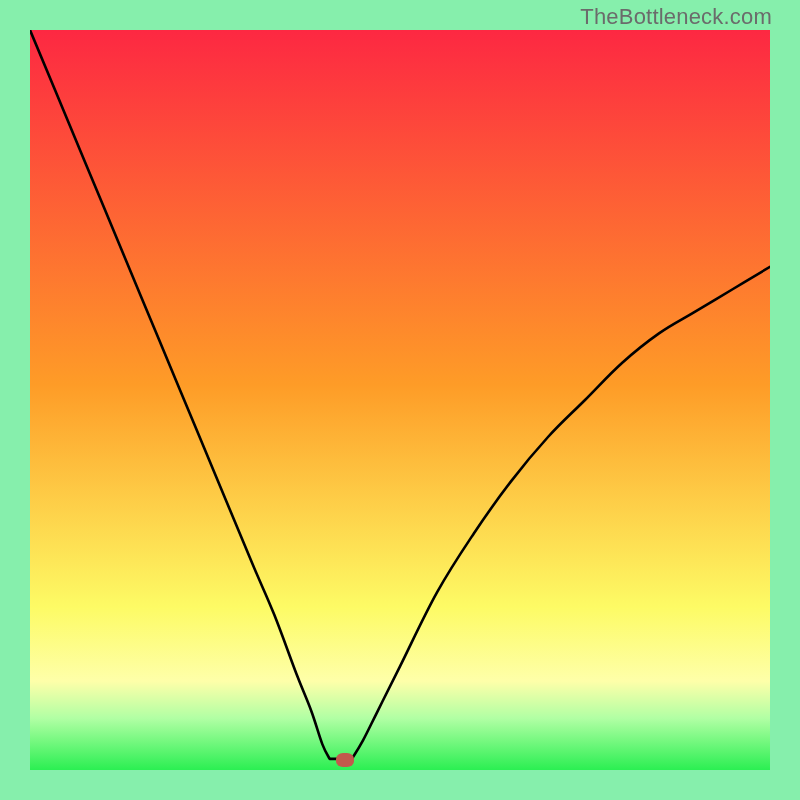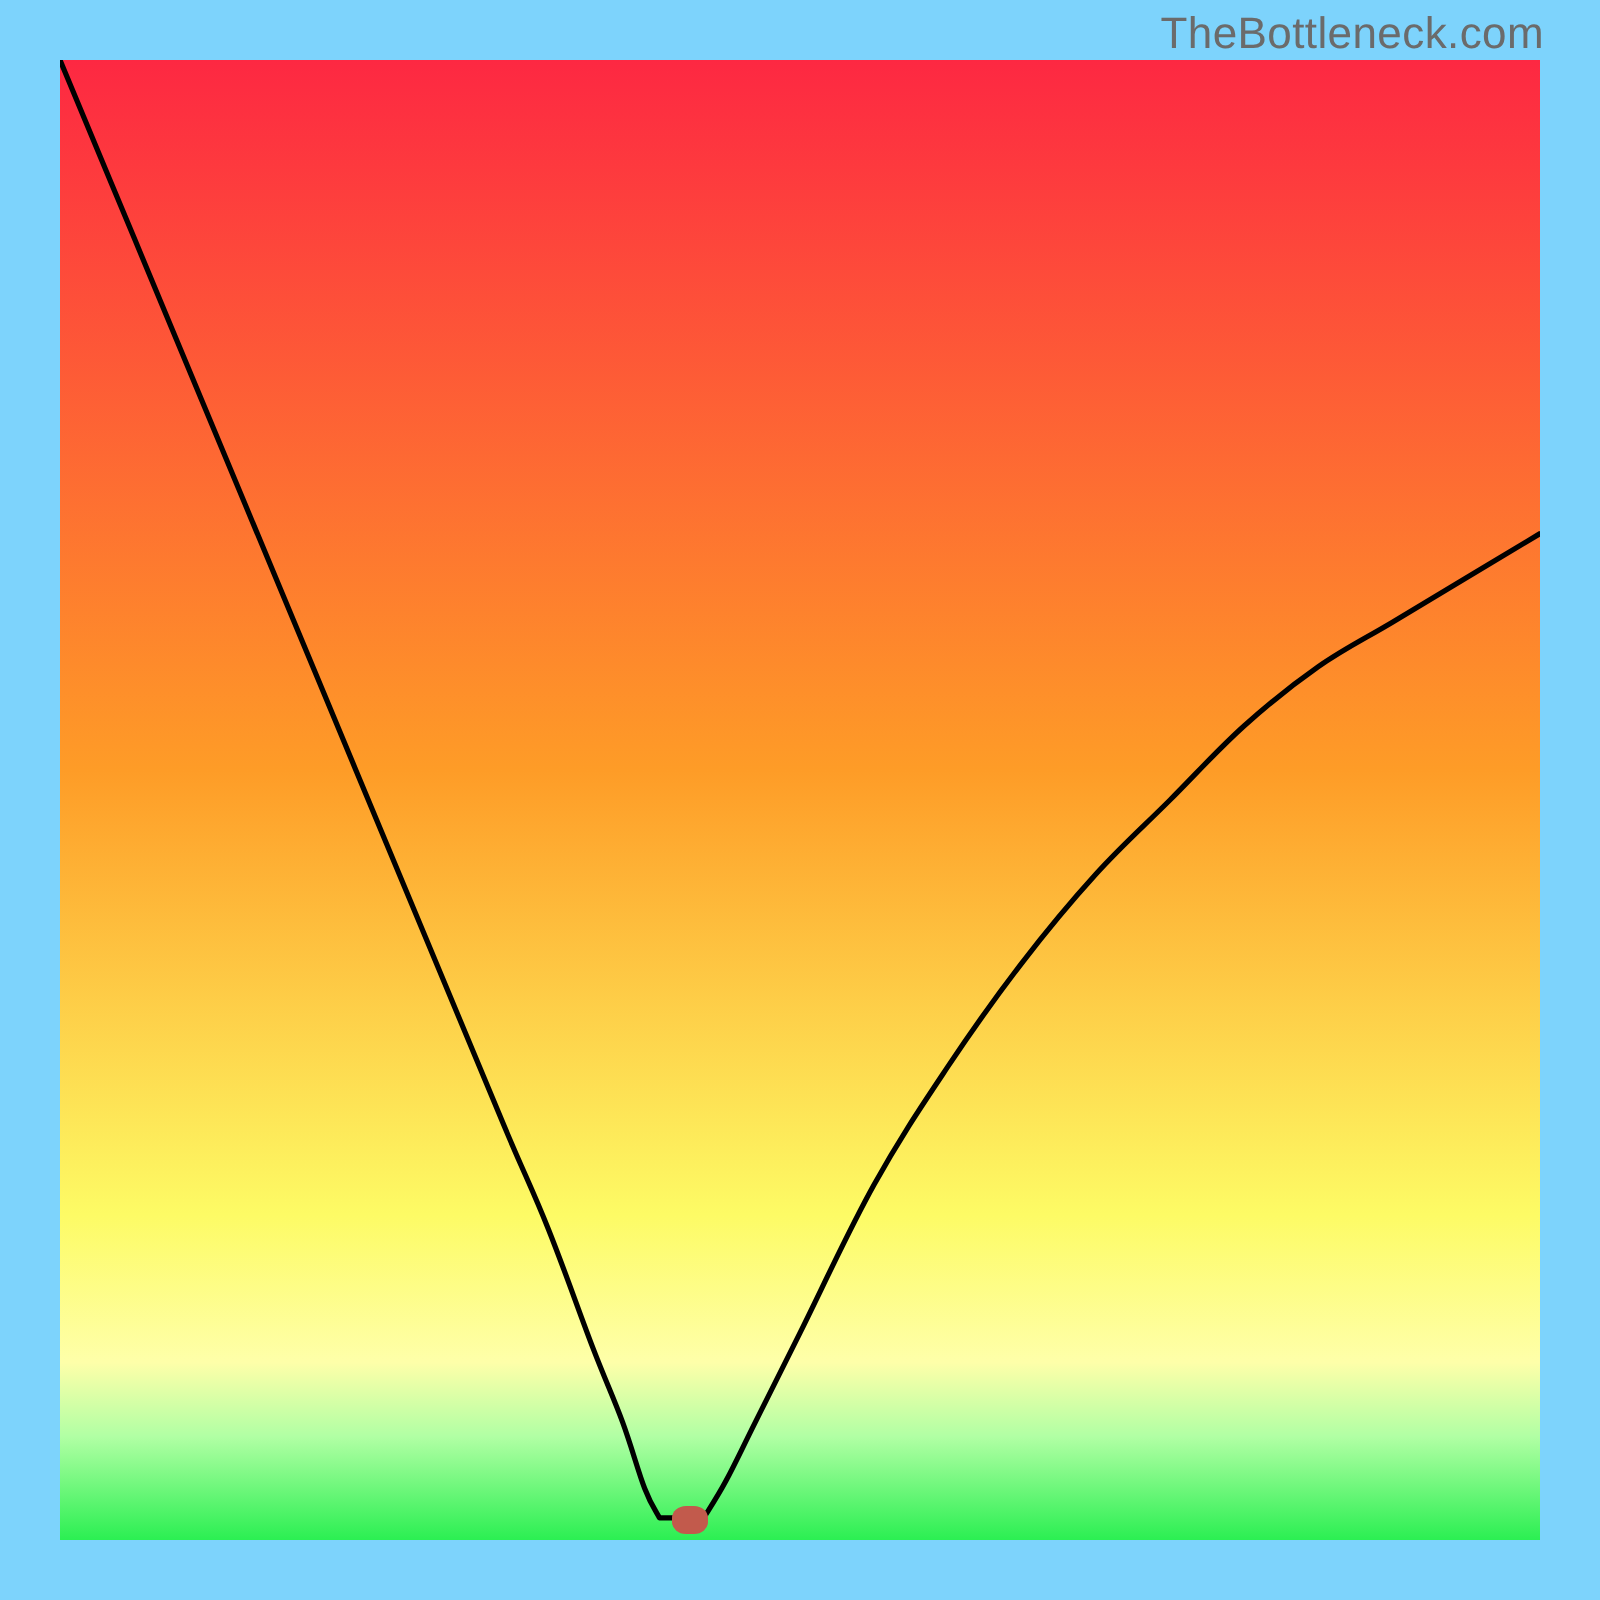--- a/index.html
+++ b/index.html
@@ -8,21 +8,21 @@
     width: 800px;
     height: 800px;
     overflow: hidden;
     background: #000;
     font-family: Arial, Helvetica, sans-serif;
   }
   .frame {
     position: relative;
     width: 800px;
     height: 800px;
-    background: #7dd3fc;
+    background: #86efac;
   }
   .plot-area {
     position: absolute;
     left: 30px;
     top: 30px;
     width: 740px;
     height: 740px;
     overflow: hidden;
   }
   .gradient {

